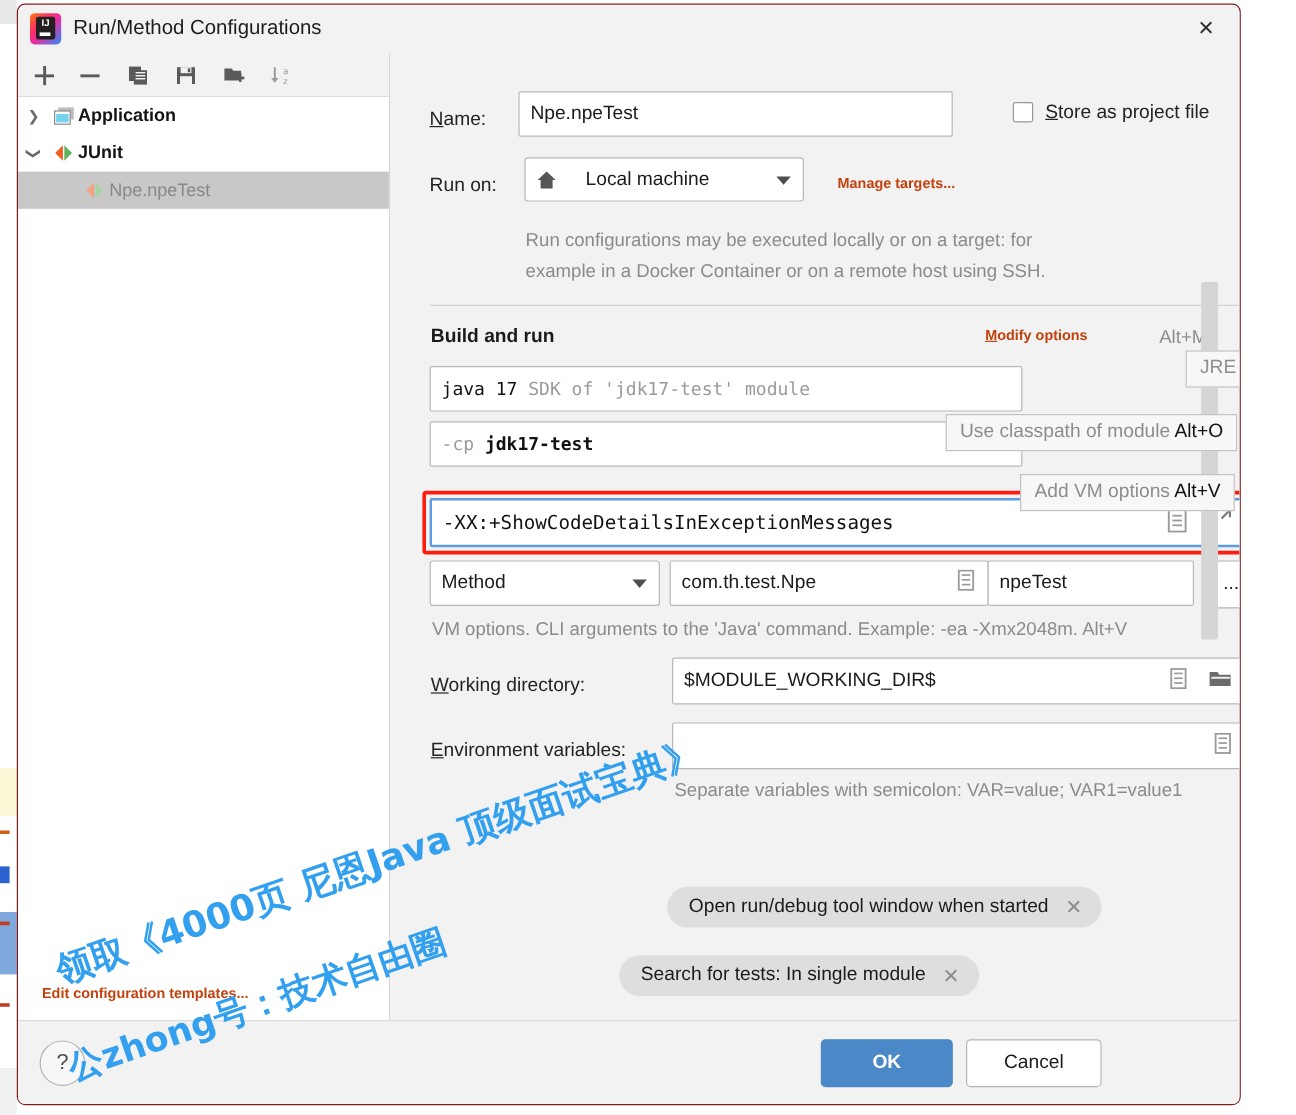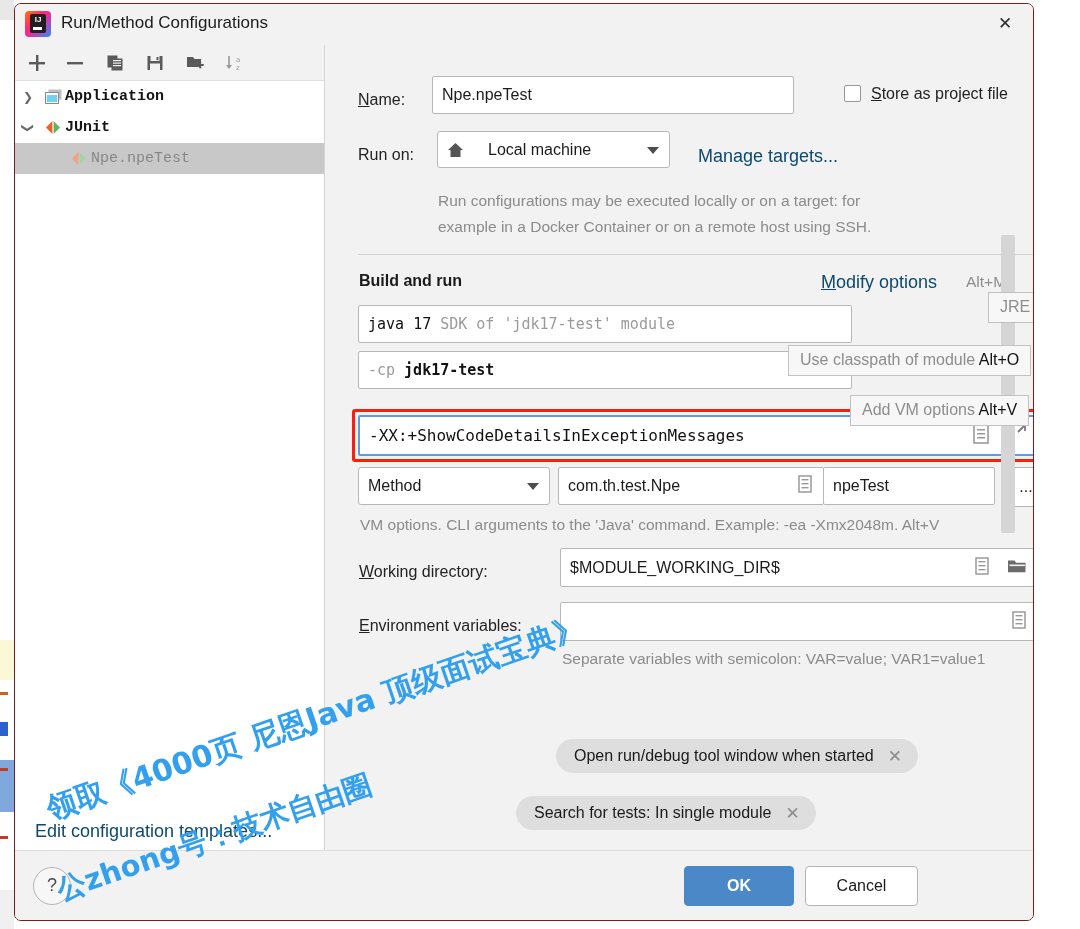--- a/index.html
+++ b/index.html
@@ -92,21 +92,21 @@
   .tree-row {
     position: relative; height: 31px; display: flex; align-items: center;
     font-size: 15px; cursor: pointer;
   }
   .tree-row.selected { background: #c8c8c8; }
   .tree-arrow {
     width: 26px; text-align: center; color: #6a6a6a; font-size: 12px;
     flex: 0 0 26px;
   }
   .tree-ico { width: 24px; flex: 0 0 24px; display: flex; align-items: center; justify-content: center; }
-  .tree-label { font-weight: bold; color: #141414; font-family: Liberation Mono, monospace; }
+  .tree-label { font-weight: bold; color: #141414; }
   .tree-row.child .tree-label { font-weight: normal; color: #888888; }
 
   
   .rightpanel {
     position: absolute; left: 311px; top: 41px; right: 0; bottom: 69px;
     background: #f2f2f2; overflow: hidden;
   }
   .row-label {
     position: absolute; font-size: 16px; color: #232323;
   }
@@ -127,21 +127,21 @@
     font-size: 16px; color: #1b1b1b;
     display: flex; align-items: center; padding: 0 9px; cursor: pointer;
   }
   .caret {
     position: absolute; right: 10px; top: 50%; margin-top: -3px;
     width: 0; height: 0;
     border-left: 6px solid transparent; border-right: 6px solid transparent;
     border-top: 7px solid #4d4d4d;
   }
 
-  .link { color: #0c4a6e; font-size: 18px; cursor: pointer; }
+  .link { color: #c2410c; font-size: 12px; cursor: pointer; font-weight: bold; }
   .link u { text-decoration: underline; }
 
   .hint { position: absolute; font-size: 15.5px; color: #8b8b8b; }
   .sectionhdr { position: absolute; font-size: 16px; font-weight: bold; color: #1b1b1b; }
   .divider { position: absolute; height: 1px; background: #d2d2d2; }
 
   .checkbox {
     position: absolute; width: 17px; height: 17px;
     border: 1px solid #979797; background: #fff; border-radius: 2px;
     box-sizing: border-box; cursor: pointer;

